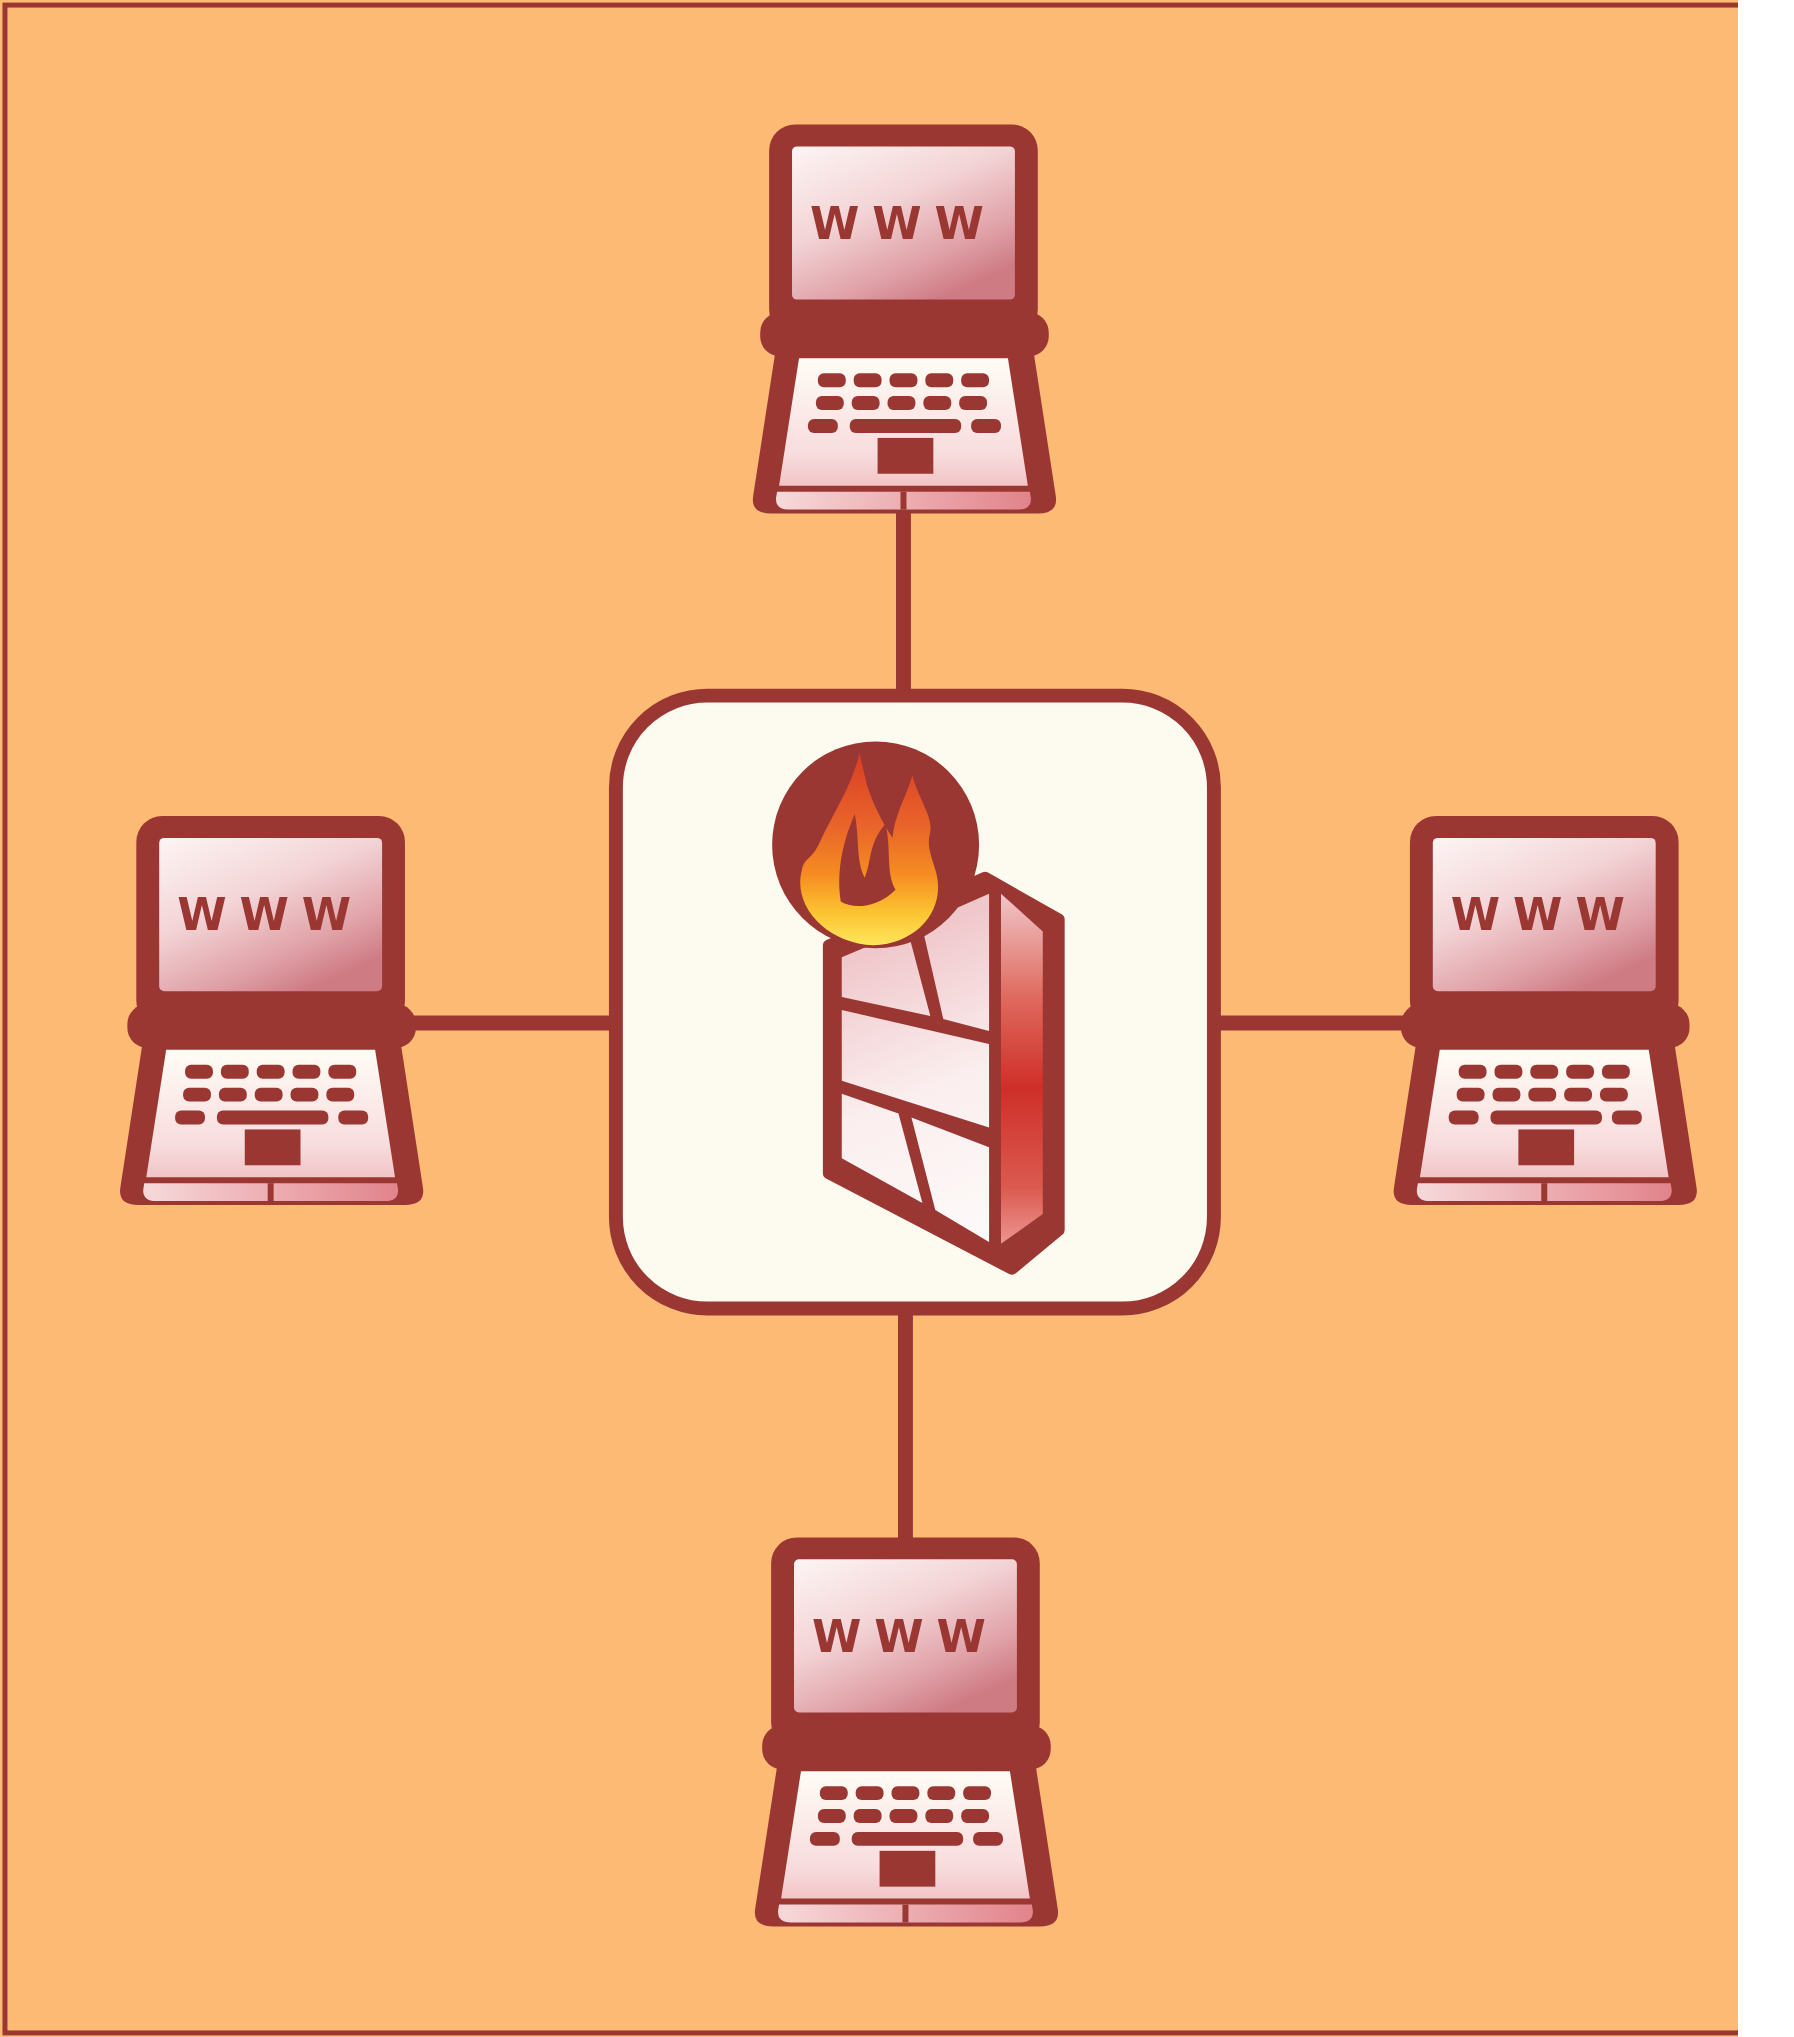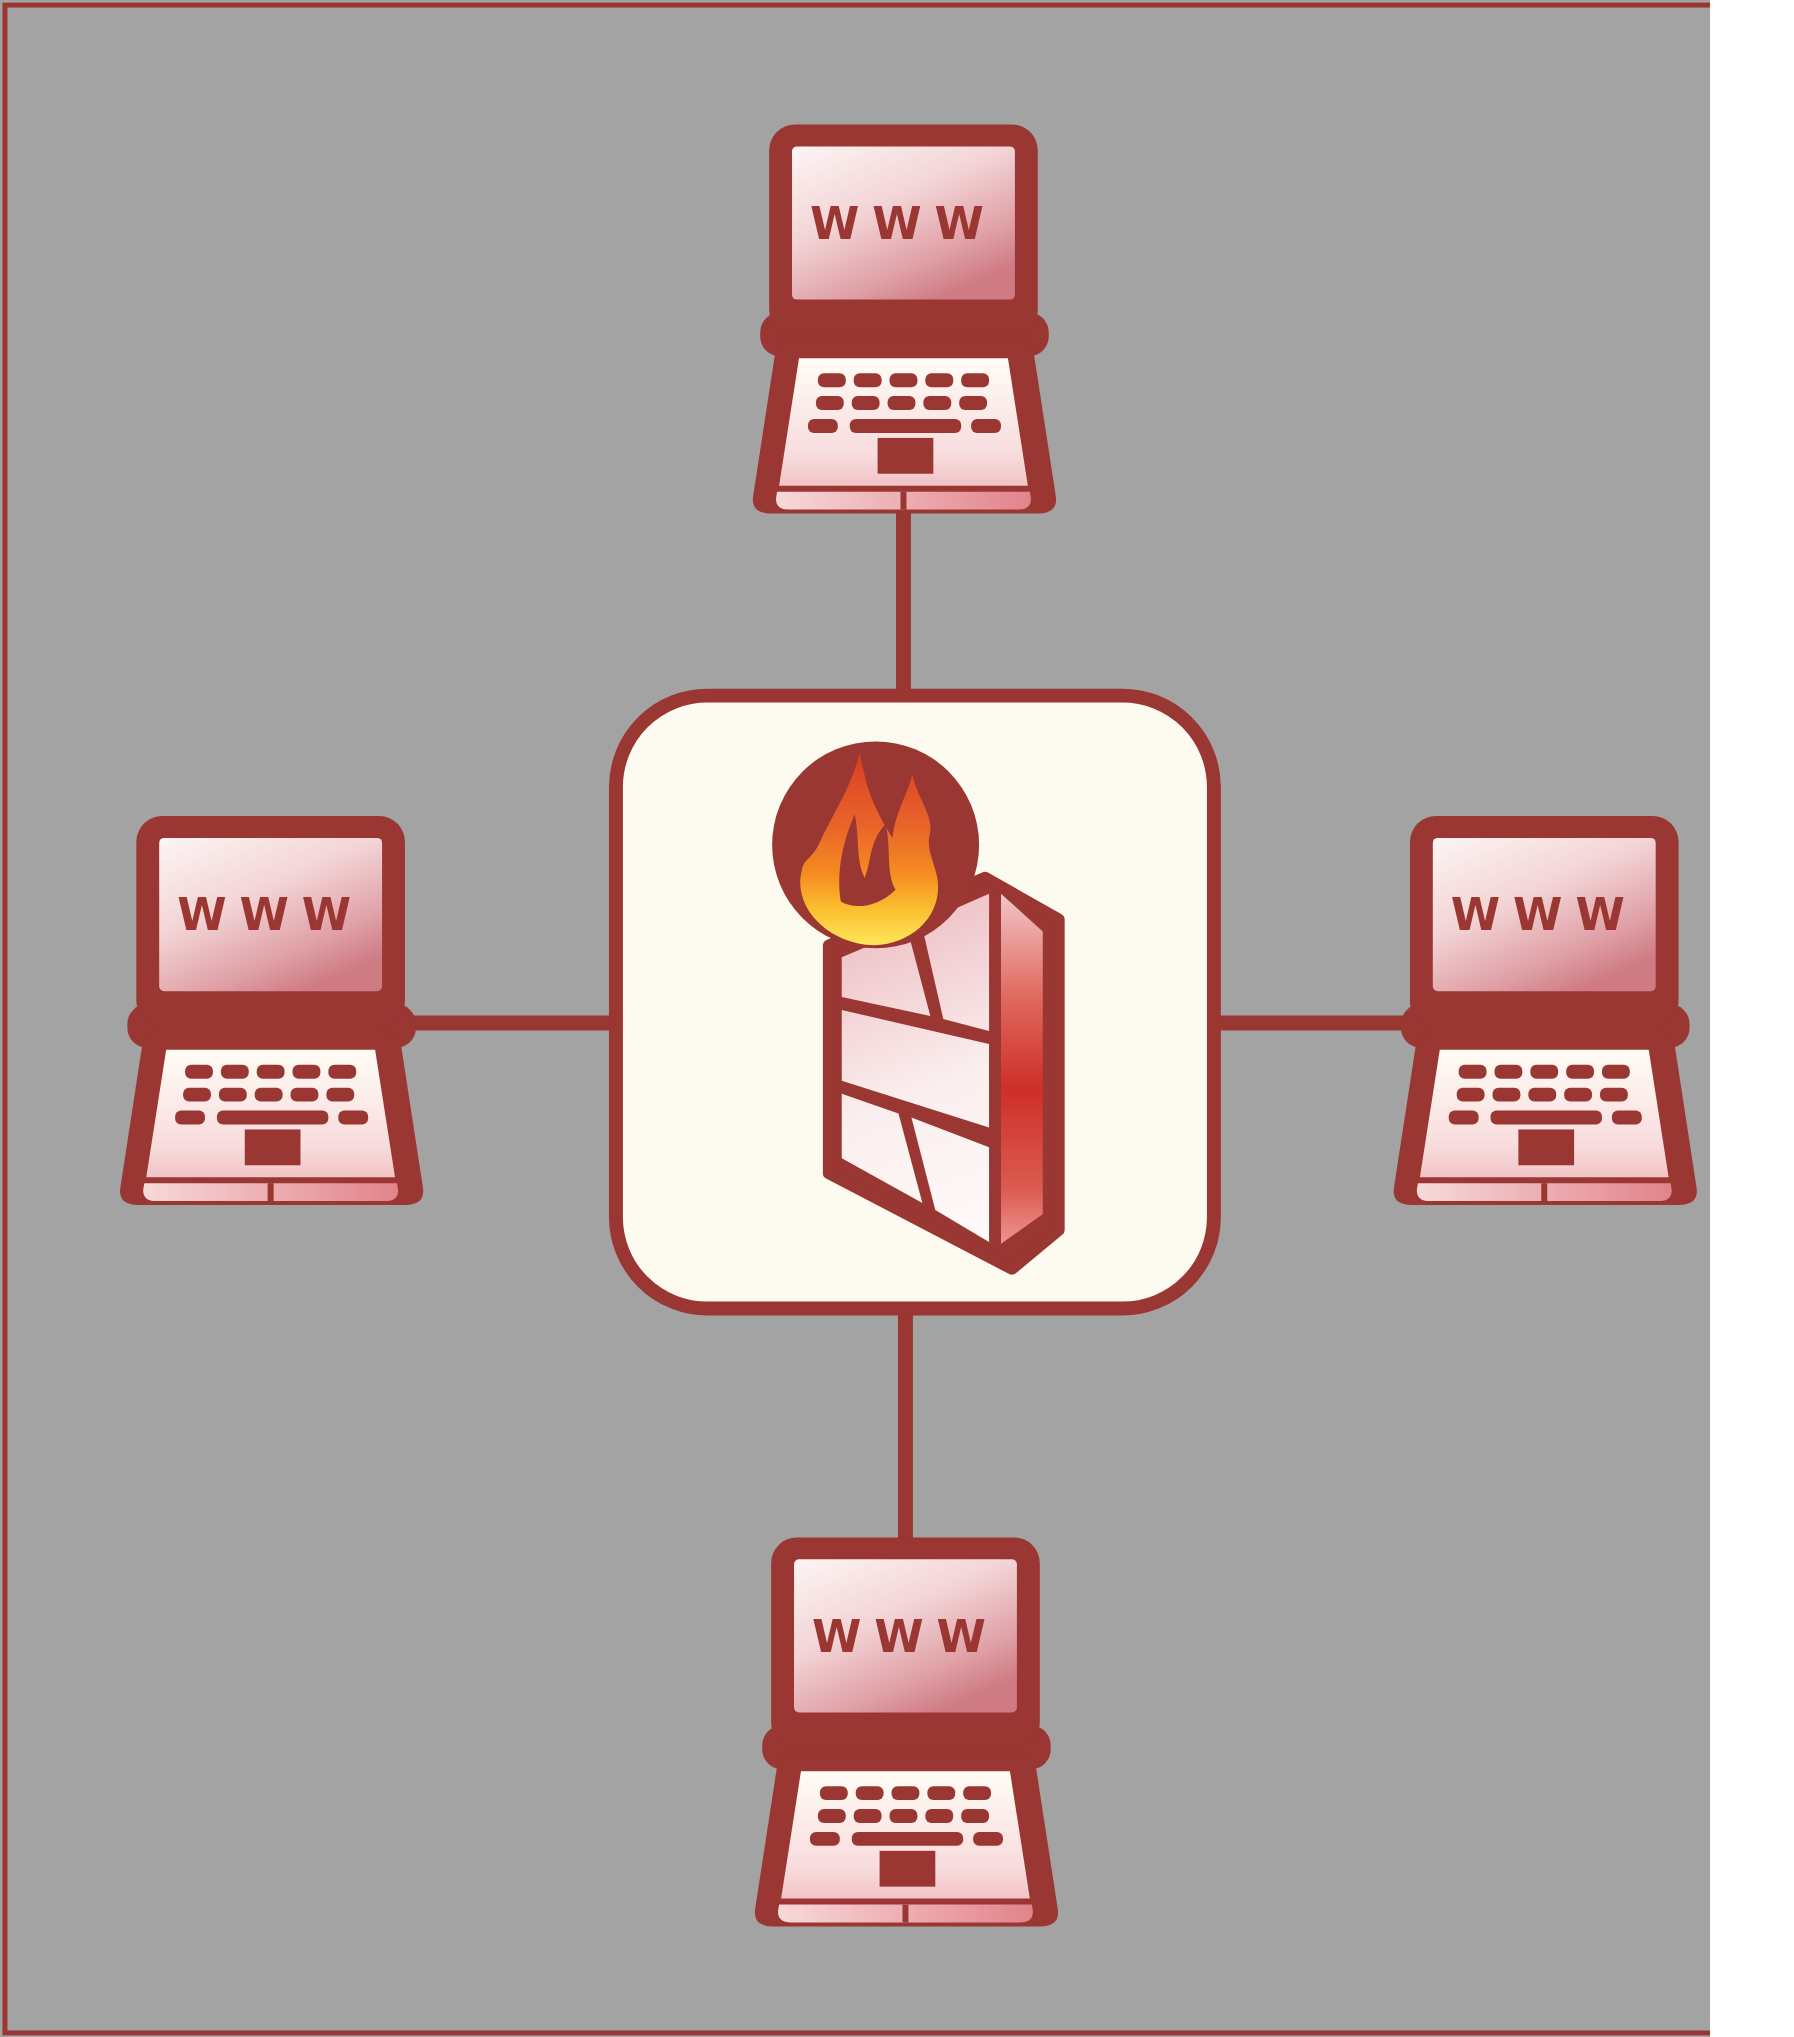--- a/index.html
+++ b/index.html
@@ -1,16 +1,16 @@
 <!DOCTYPE html>
 <html><head>
 <meta charset="utf-8">
 <style>
   html,body{margin:0;padding:0;background:#ffffff;}
-  .stage{position:relative;width:1710px;height:2038px;background:#a3a3a3;overflow:hidden;}
+  .stage{position:relative;width:1710px;height:2038px;background:#fdba74;overflow:hidden;padding-left:28px;}
   .stage svg{position:absolute;left:0;top:0;display:block;}
   text.www{font-family:"DejaVu Sans","Liberation Sans",sans-serif;font-weight:bold;}
 </style>
 </head>
 <body>
 
 <div class="stage">
 <svg width="1795" height="2038" viewBox="0 0 1804 2048">
   <defs>
     <linearGradient id="gScreen" x1="0" y1="0" x2="0.65" y2="1">

